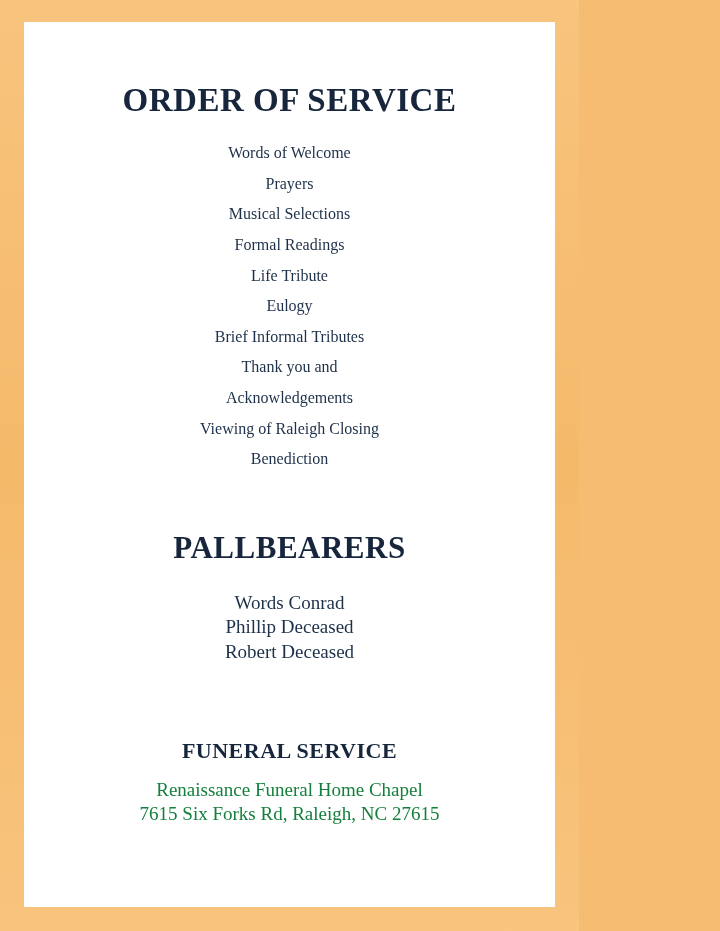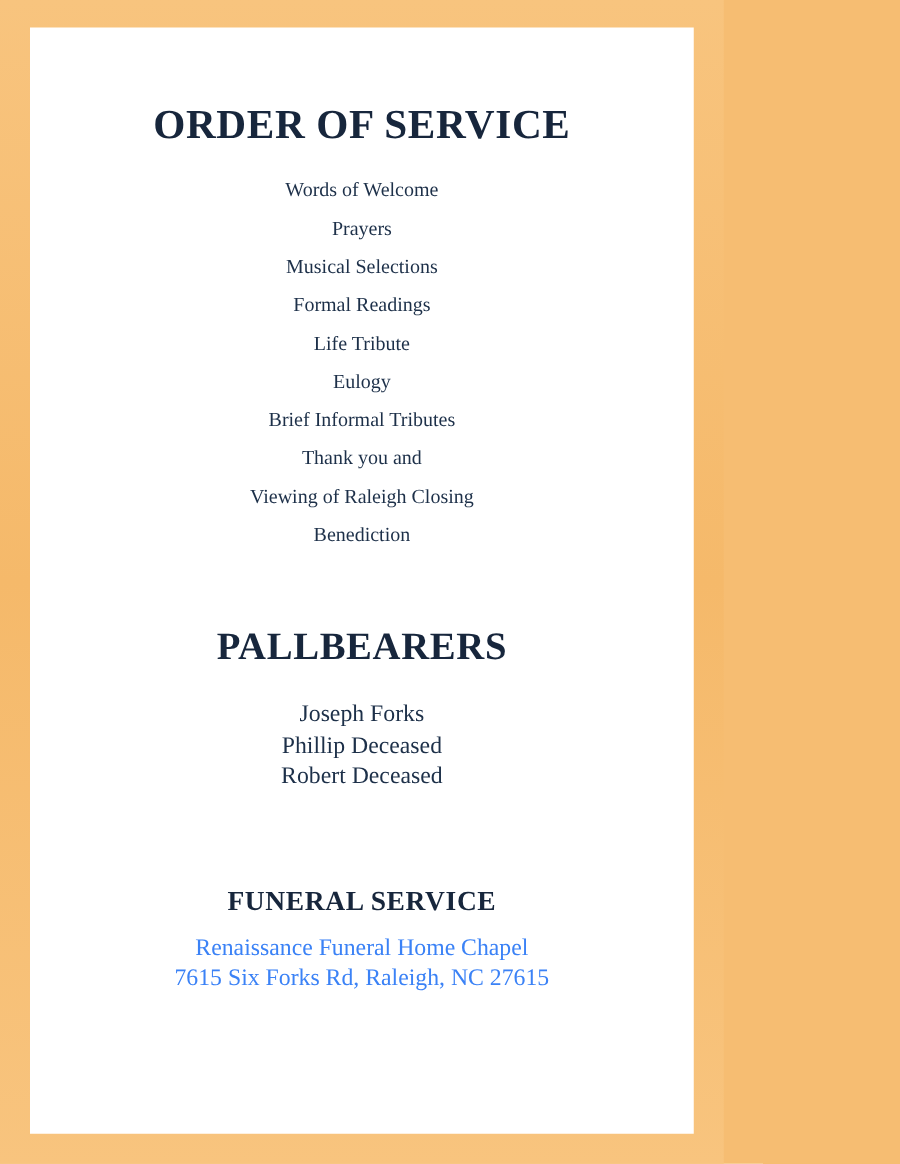--- a/index.html
+++ b/index.html
@@ -78,49 +78,50 @@
     font-size: 19px;
     line-height: 24.5px;
     color: #1d3049;
   }
   .address-block {
     margin: 0;
   }
   .address-block div {
     font-size: 19px;
     line-height: 24px;
-    color: #3b82f6;
+    color: #15803d;
   }
 </style>
 </head>
 <body>
 
 <div class="page-frame">
   <div class="program-card">
 
     <div class="section">
       <h1 class="section-title title-order">ORDER OF SERVICE</h1>
       <ul class="item-list">
         <li>Words of Welcome</li>
         <li>Prayers</li>
         <li>Musical Selections</li>
         <li>Formal Readings</li>
         <li>Life Tribute</li>
         <li>Eulogy</li>
         <li>Brief Informal Tributes</li>
         <li>Thank you and</li>
+        <li>Acknowledgements</li>
         <li>Viewing of Raleigh Closing</li>
         <li>Benediction</li>
       </ul>
     </div>
 
     <div class="section">
       <h2 class="section-title title-pall">PALLBEARERS</h2>
       <ul class="names-list">
-        <li>Joseph Forks</li>
+        <li>Words Conrad</li>
         <li>Phillip Deceased</li>
         <li>Robert Deceased</li>
       </ul>
     </div>
 
     <div class="section">
       <h2 class="section-title title-funeral">FUNERAL SERVICE</h2>
       <div class="address-block">
         <div>Renaissance Funeral Home Chapel</div>
         <div>7615 Six Forks Rd, Raleigh, NC 27615</div>

